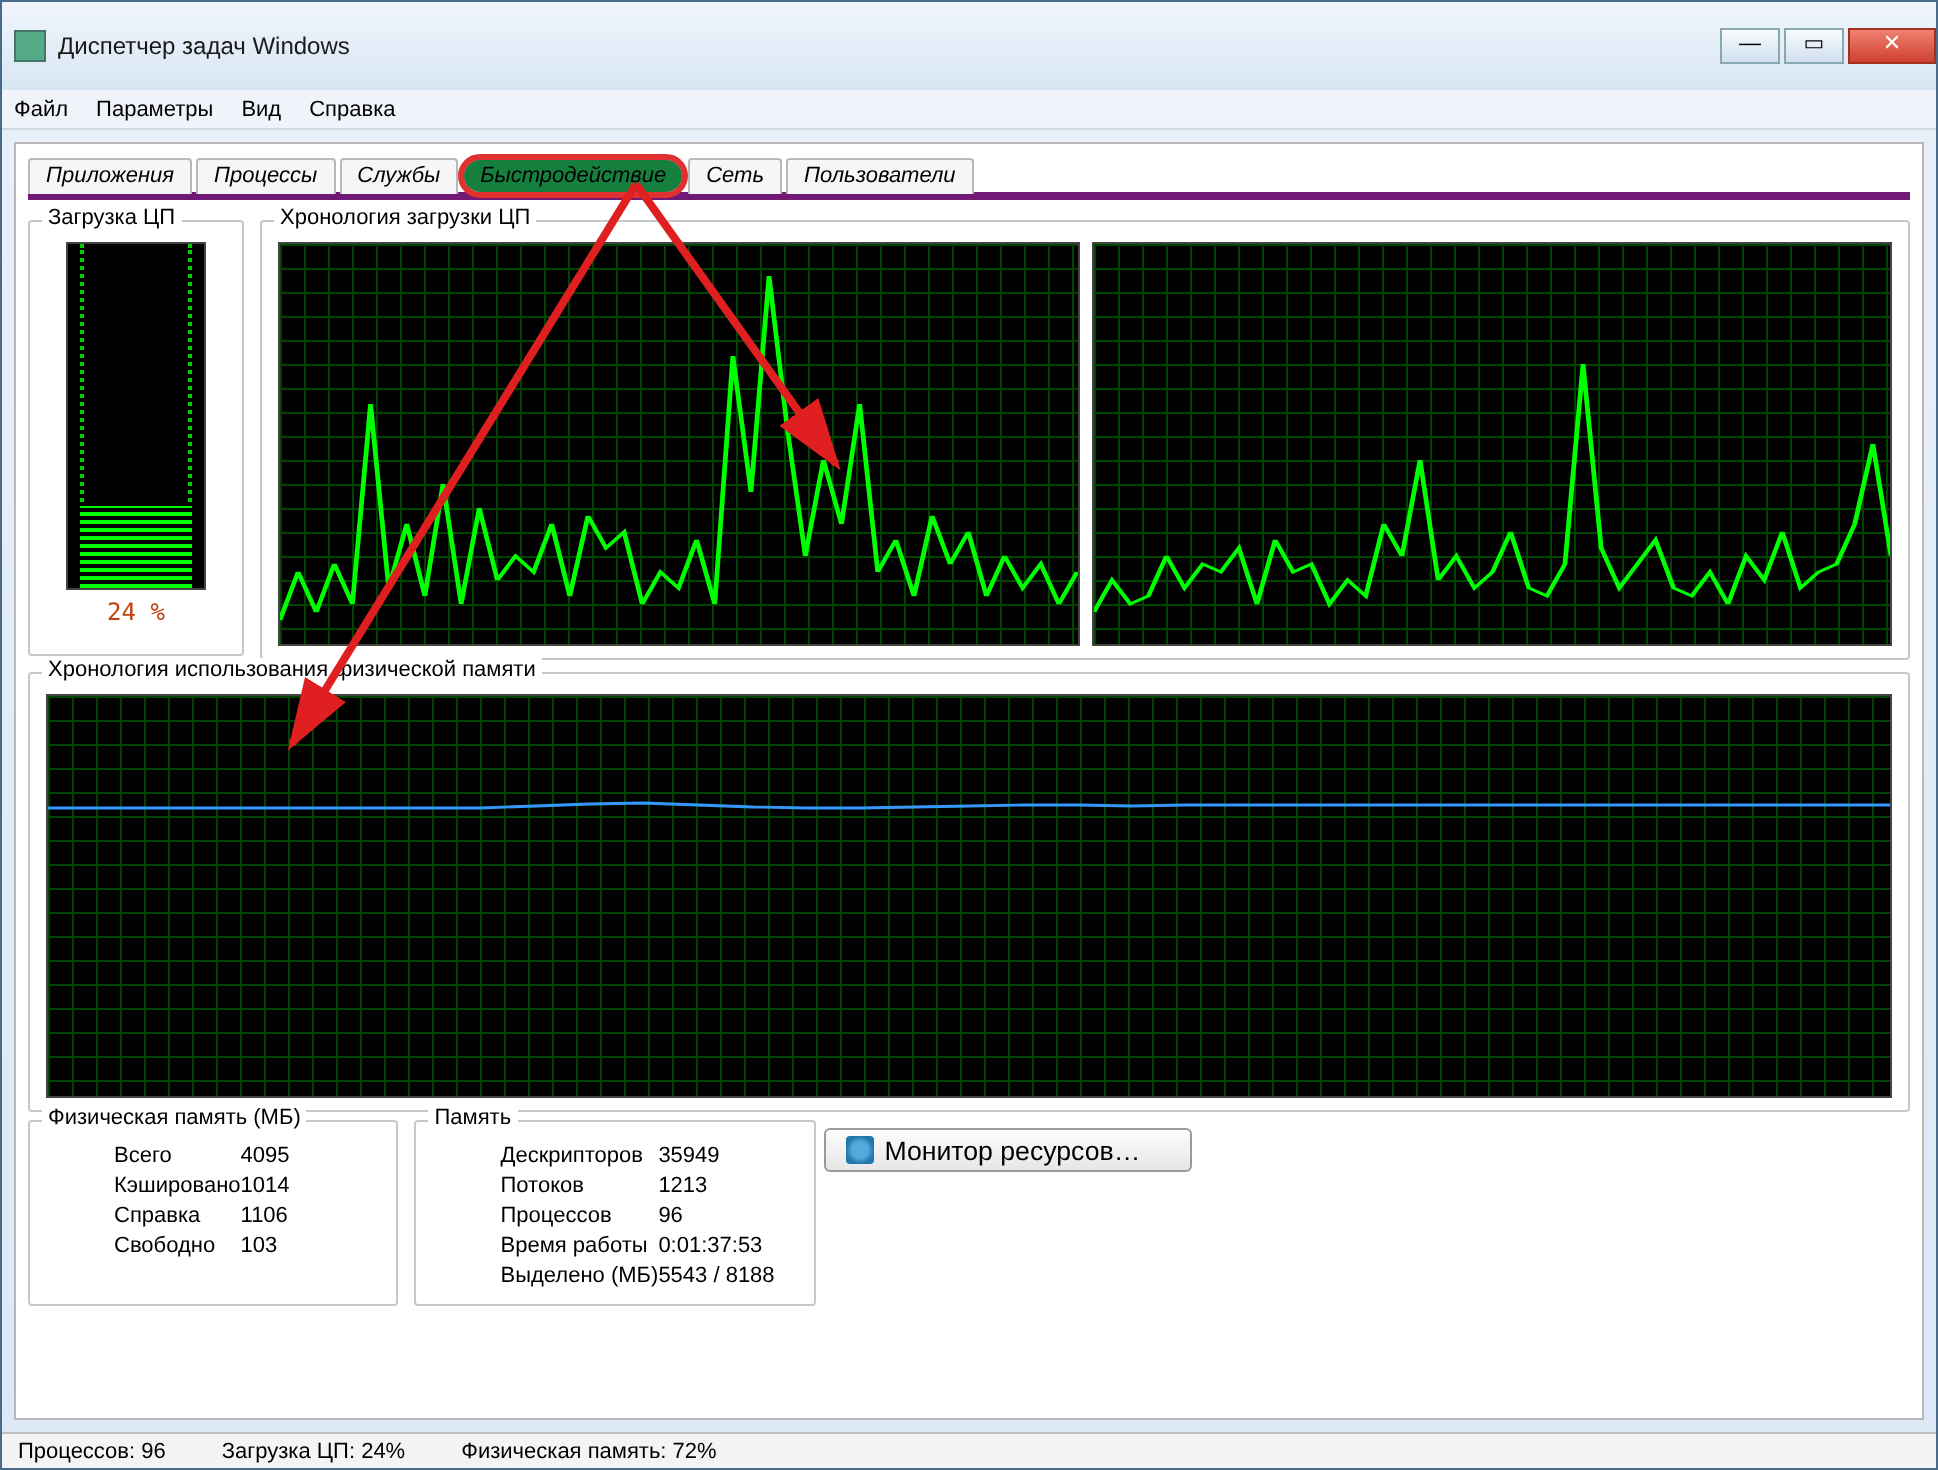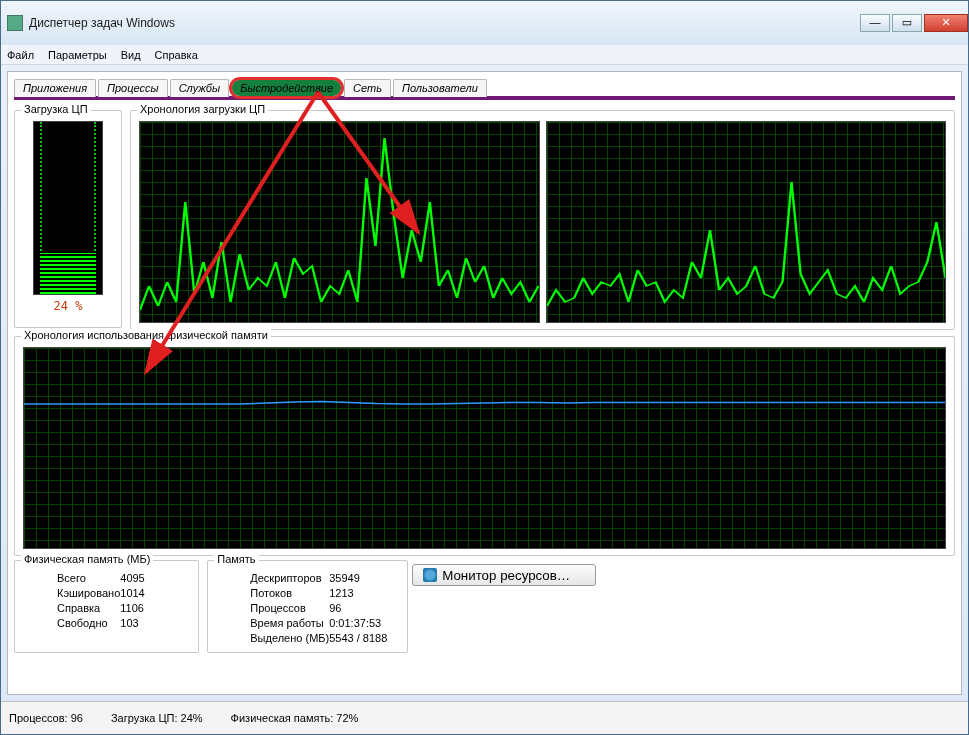--- a/index.html
+++ b/index.html
@@ -39,21 +39,21 @@
 .memhistory-inner { padding: 10px 8px 6px; height: 218px; }
 .infoboxes { display: flex; gap: 8px; margin-top: 4px; }
 .infocol { display: flex; flex-direction: row; gap: 4px; }
 .infogroup { border: 1px solid #c8c8c8; border-radius: 2px; padding: 10px 8px 6px; position: relative; min-width: 182px; }
 .infogroup .gtitle { position: absolute; top: -8px; left: 6px; background: #fff; padding: 0 3px; }
 .kv { display: flex; justify-content: space-between; line-height: 15px; padding-left: 34px; }
 .kv .k { }
 .kv .v { min-width: 70px; }
 .btn { height: 22px; padding: 2px 10px; background: linear-gradient(#fdfdfd,#e6e6e6); border: 1px solid #9a9a9a; border-radius: 3px; display: inline-flex; align-items: center; gap: 5px; }
 .btn .bicon { width: 14px; height: 14px; background: radial-gradient(circle,#5ad 40%,#27a 70%); border-radius: 2px; }
-.statusbar { height: 33px; border-top: 1px solid #c0c0c0; background: #f4f4f4; display: flex; align-items: center; padding: 0 8px; gap: 28px; font-size: 11px; }
+.statusbar { height: 18px; border-top: 1px solid #c0c0c0; background: #f4f4f4; display: flex; align-items: center; padding: 0 8px; gap: 28px; font-size: 11px; }
 .arrow { position: absolute; pointer-events: none; }
 </style>
 </head>
 <body>
 
 <div class="window">
   <div class="titlebar">
     <span class="icon"></span>
     <span class="title">Диспетчер задач Windows</span>
     <div class="winbuttons">

